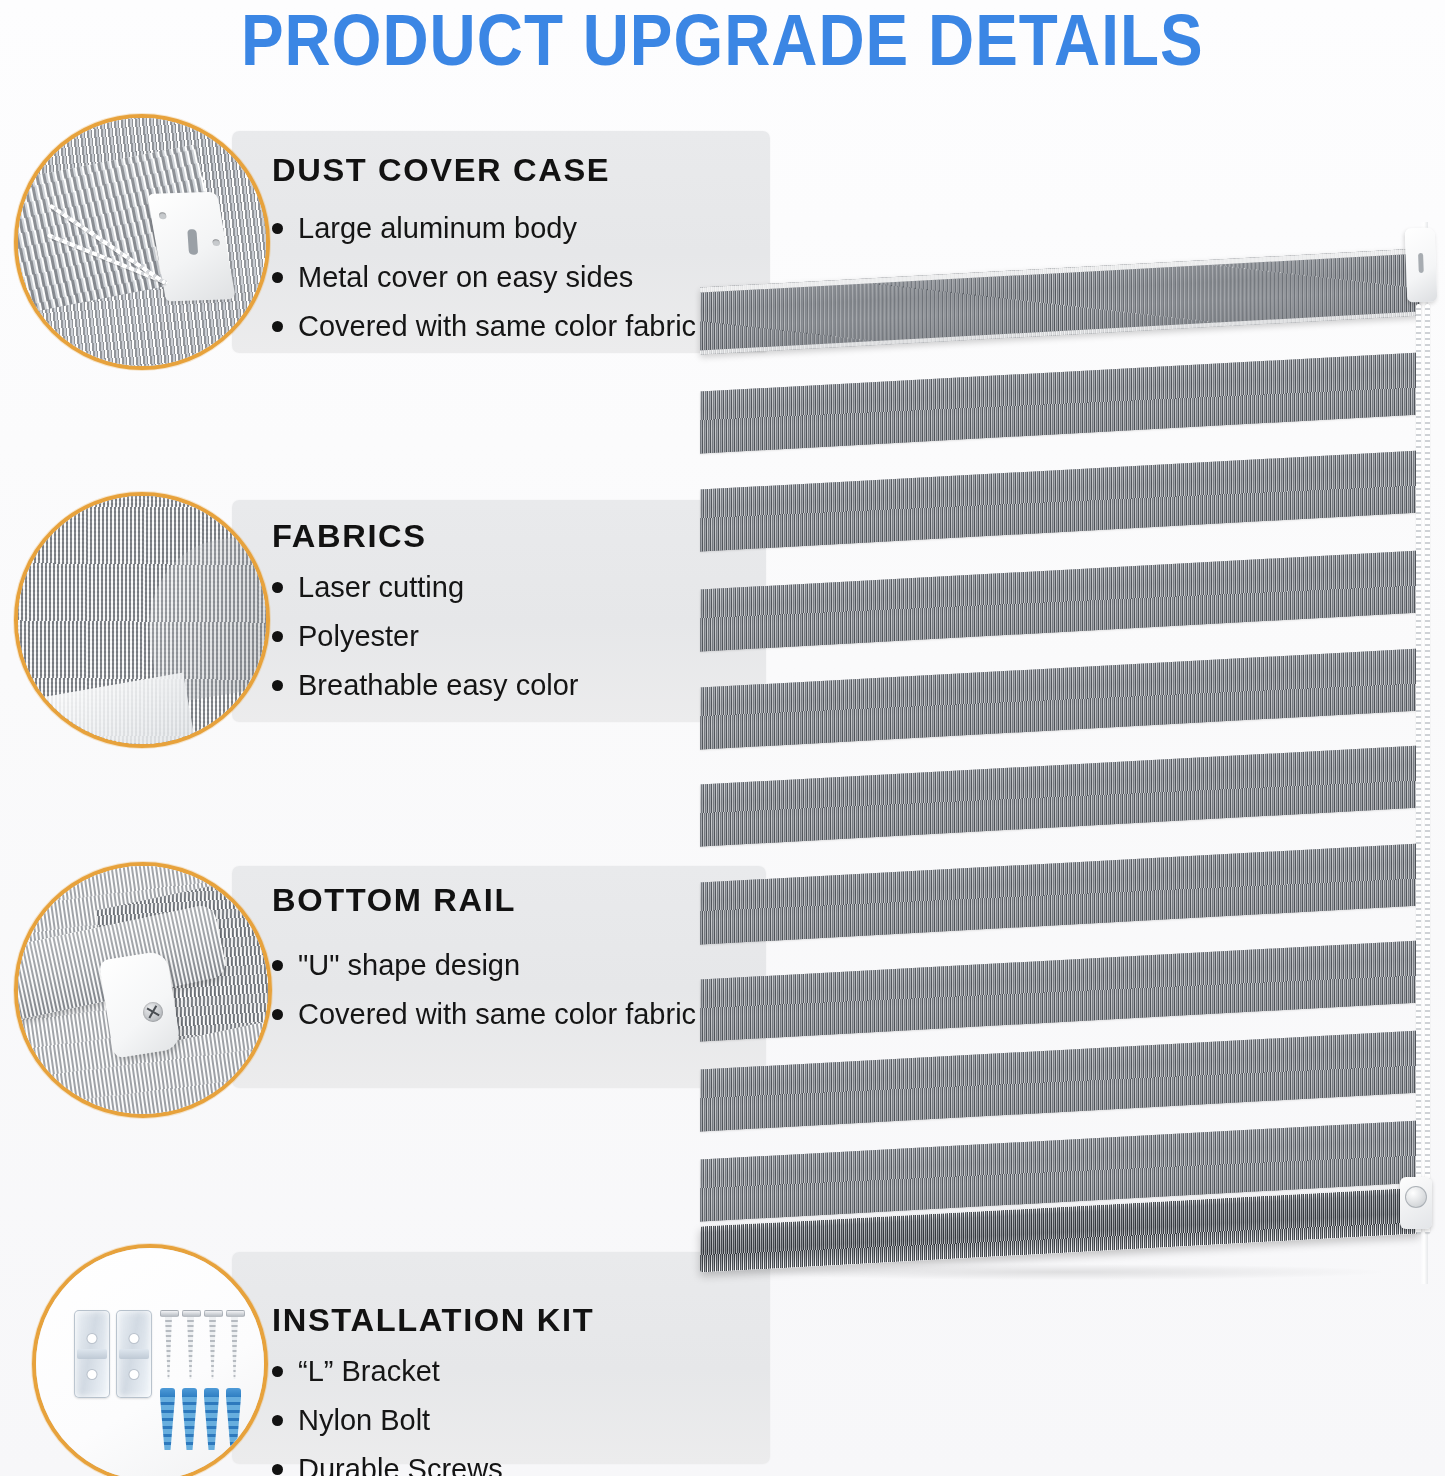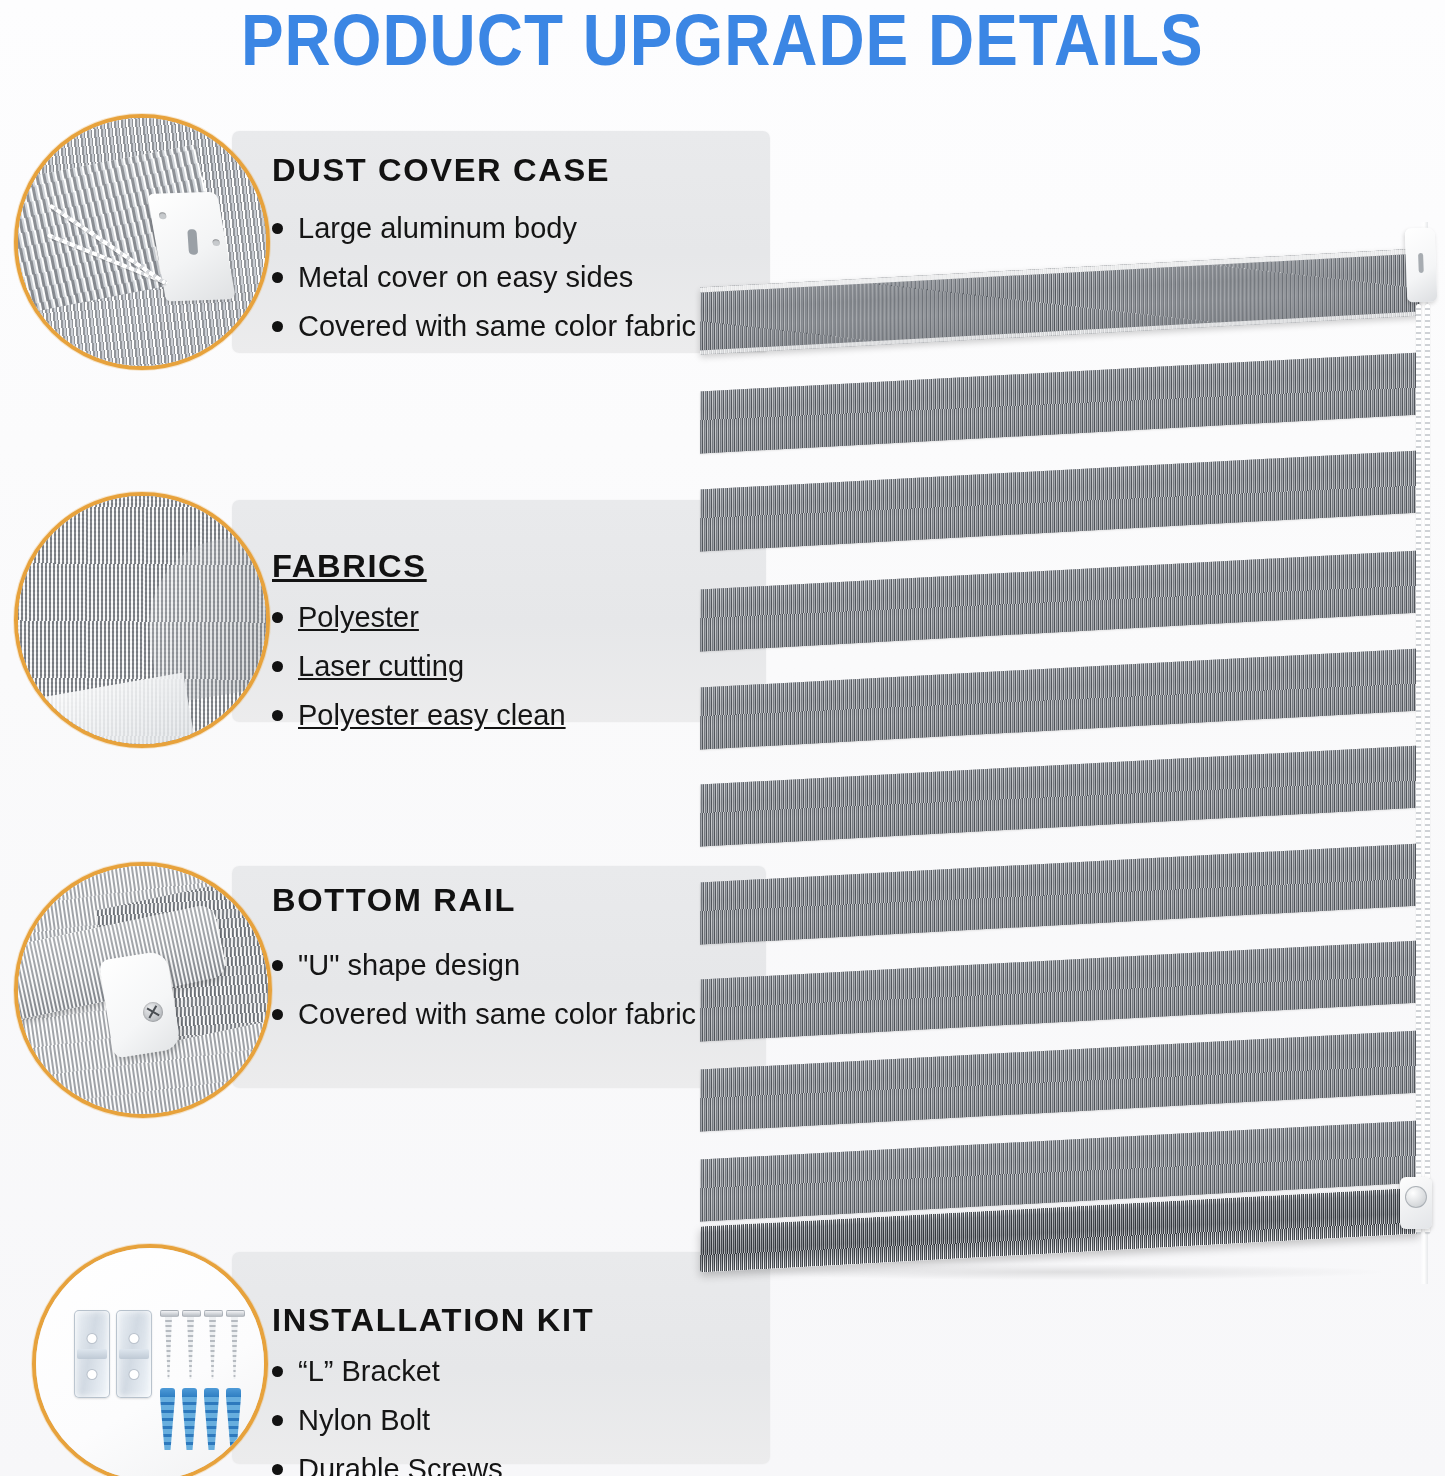--- a/index.html
+++ b/index.html
@@ -381,34 +381,34 @@
       <div class="mesh-tex"></div>
       <div style="position:absolute;left:52%;top:18%;width:56%;height:62%;
                   background:linear-gradient(120deg,rgba(255,255,255,.25),rgba(120,126,134,.35));
                   border-radius:60% 10% 40% 10%;transform:rotate(-9deg);"></div>
       <div style="position:absolute;left:-10%;bottom:-8%;width:80%;height:30%;
                   background:linear-gradient(160deg,rgba(255,255,255,.9),rgba(226,229,232,.85));
                   transform:rotate(-10deg);"></div>
     </div>
   </div>
 
-  <div class="panel-text" style="left:272px;top:548px;text-decoration:underline;">
+  <div class="panel-text" style="left:272px;top:518px;">
     <div class="f-title">FABRICS</div>
     <ul class="f-list" style="margin-top:14px;">
       <li>
           <span class="dot"></span>
+          <span>Laser cutting</span>
+        </li>
+      <li>
+          <span class="dot"></span>
           <span>Polyester</span>
         </li>
       <li>
           <span class="dot"></span>
-          <span>Laser cutting</span>
-        </li>
-      <li>
-          <span class="dot"></span>
-          <span>Polyester  easy clean</span>
+          <span>Breathable  easy color</span>
         </li>
     </ul>
   </div>
 </div>
 
 <div class="feature">
   <div class="panel" style="left:232px;top:866px;width:534px;height:222px;"></div>
 
   <div class="medal" style="left:14px;top:862px;width:250px;height:248px;">
     <div class="inner">

